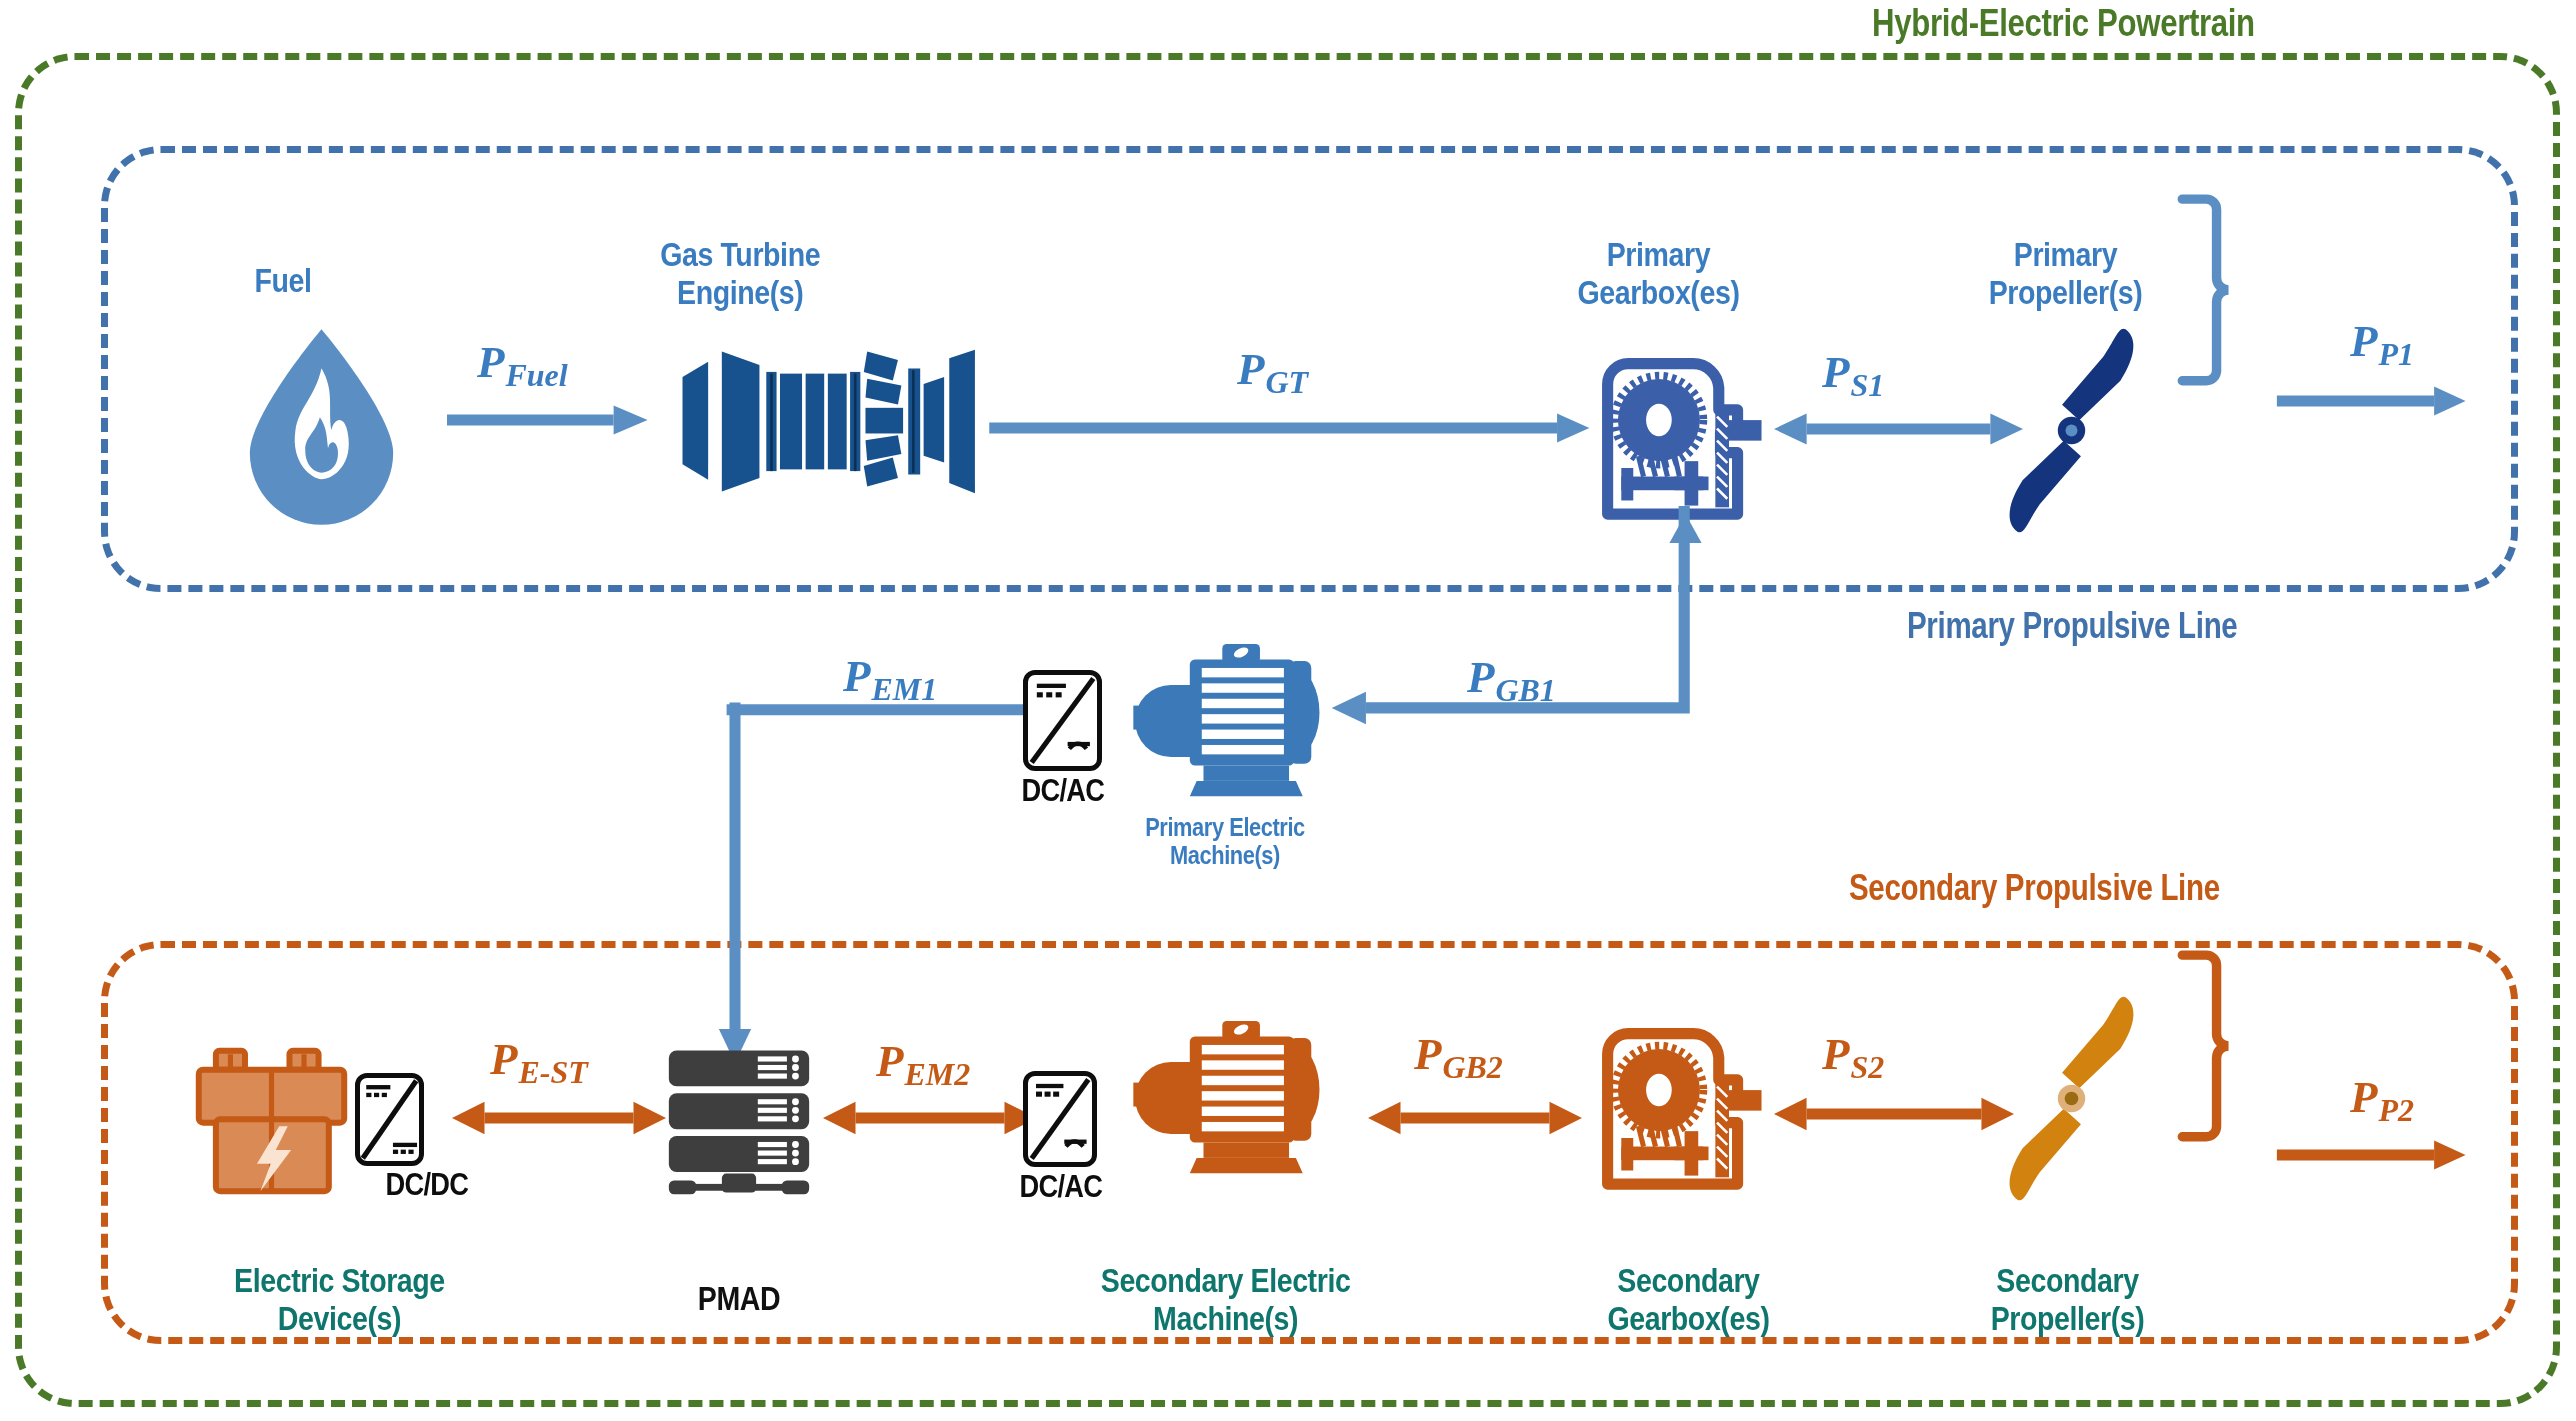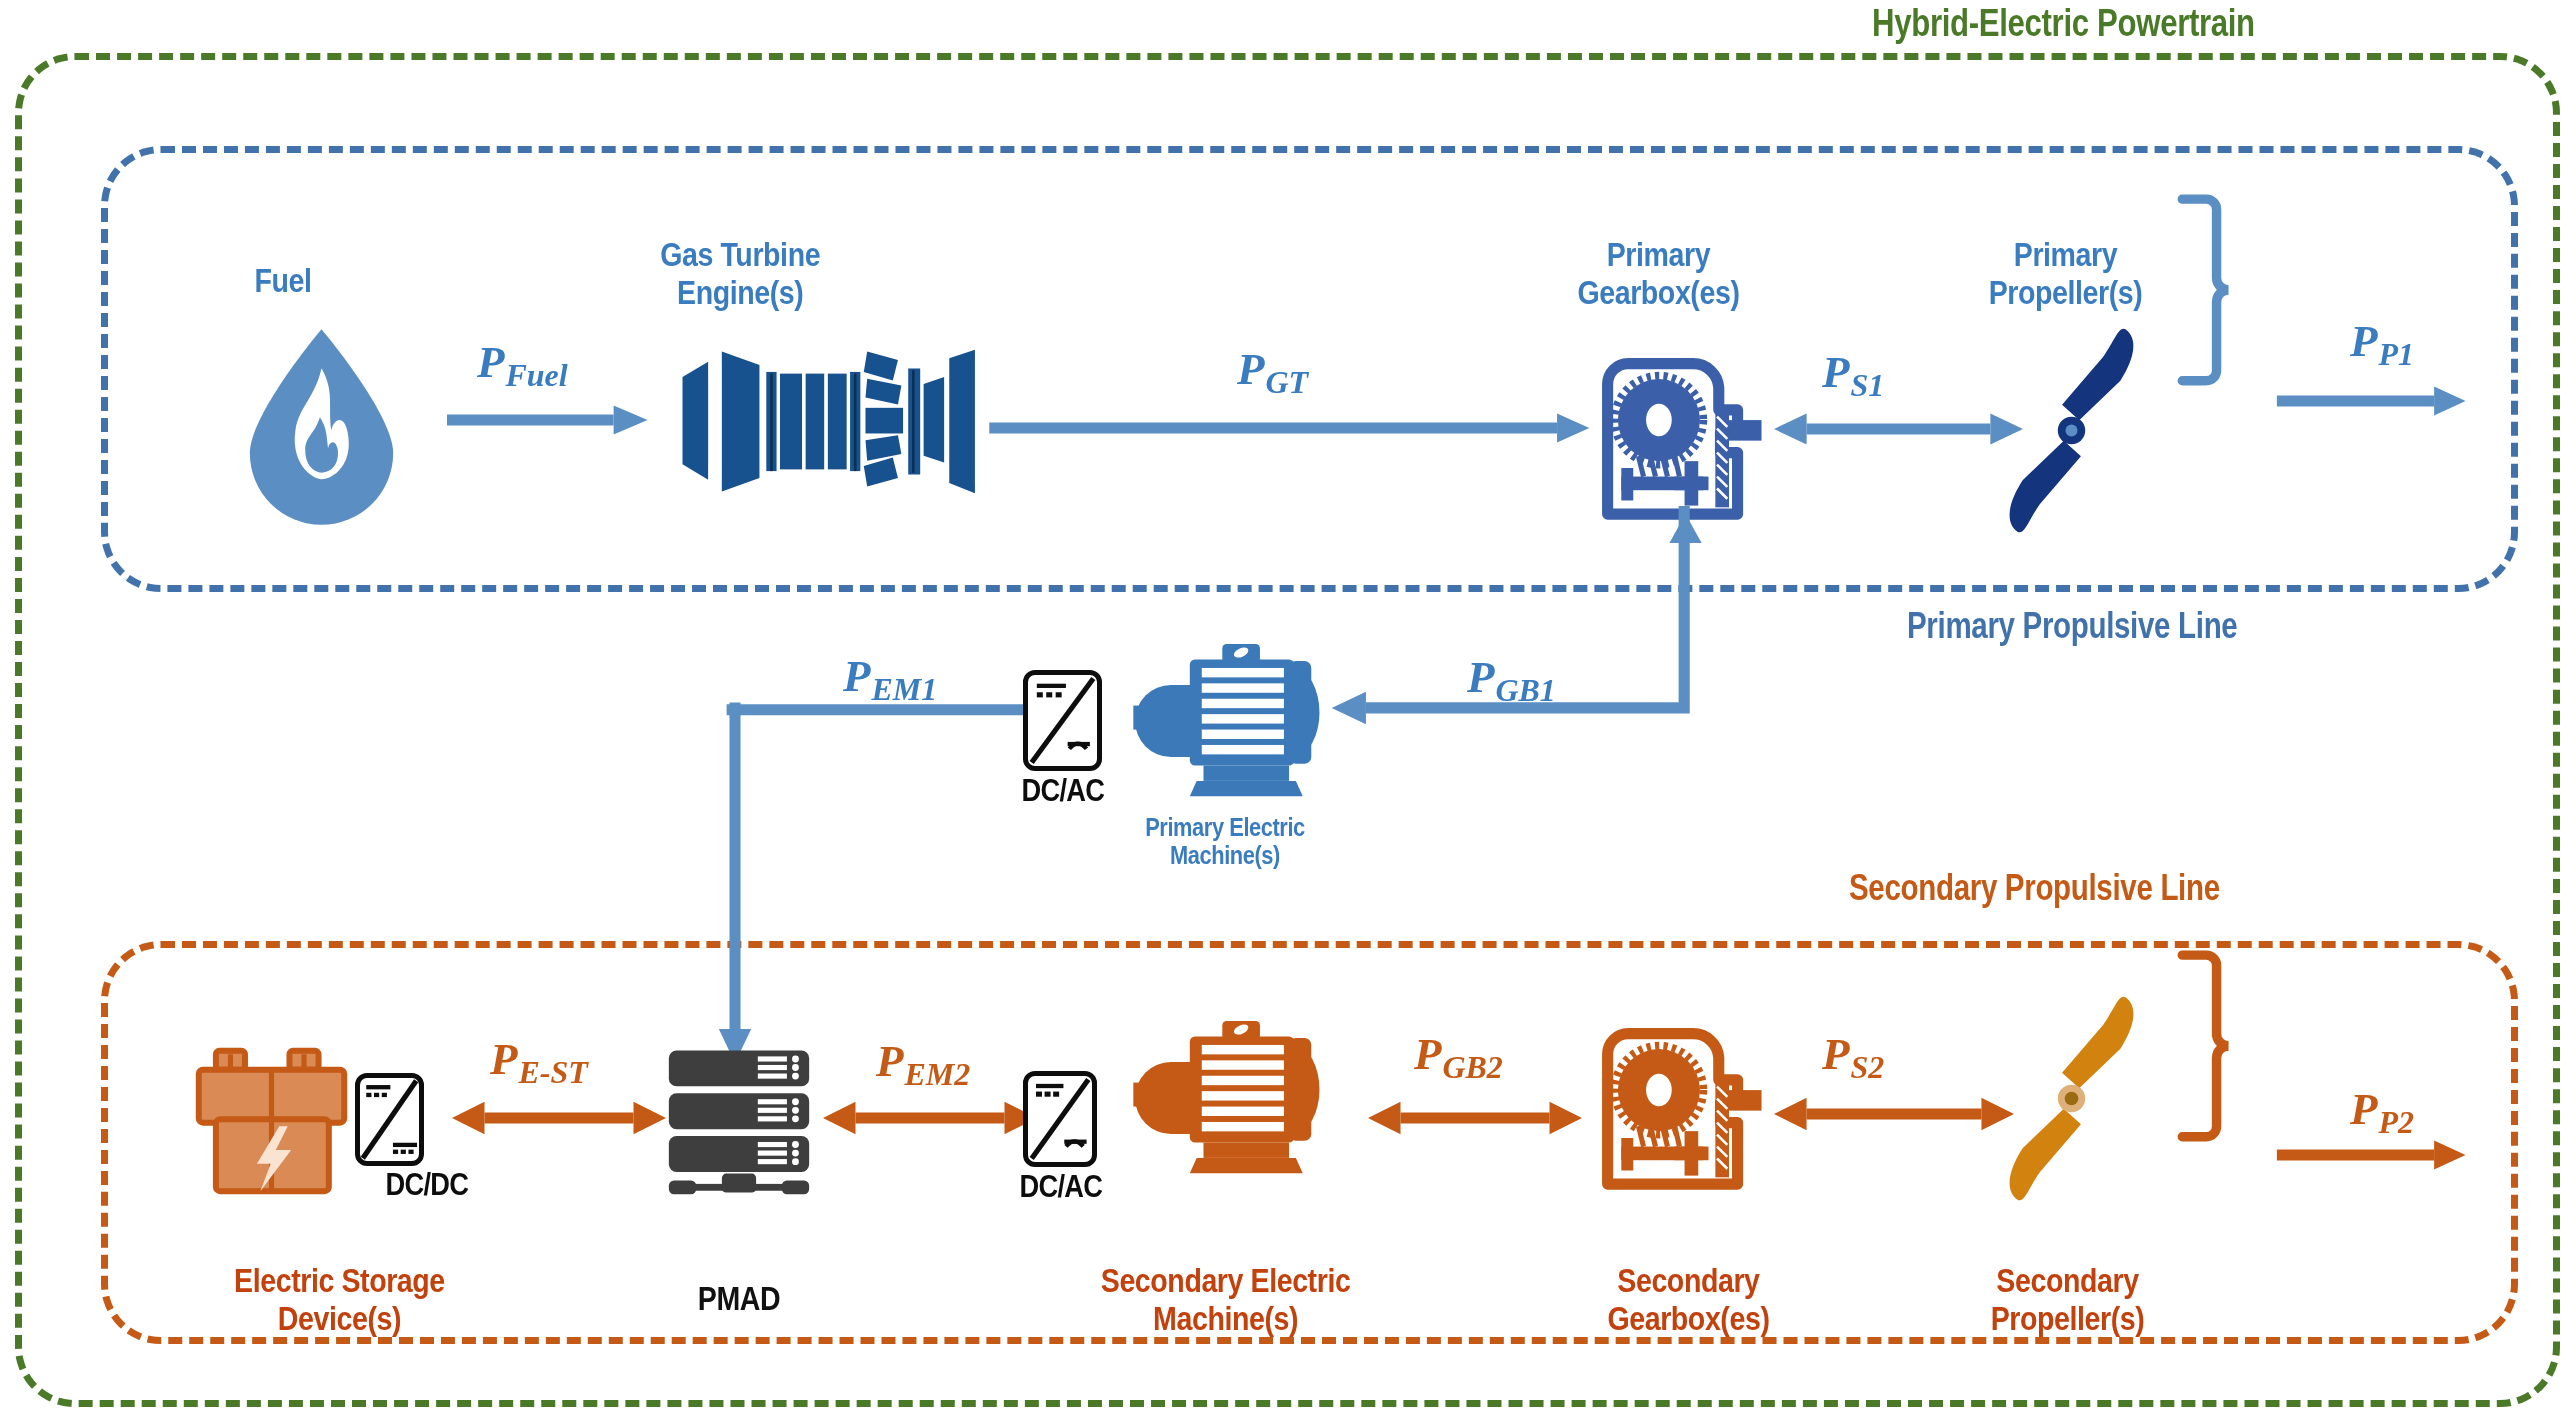--- a/index.html
+++ b/index.html
@@ -19,21 +19,21 @@
        transform:scaleX(0.82);transform-origin:left center;}
   #title-main{left:1872px;top:1.7px;font-size:38px;color:#4a7a28;}
   #title-primary-line{left:1907px;top:605px;font-size:36px;color:#4272ab;}
   #title-secondary-line{left:1849px;top:867px;font-size:36px;color:#c45a15;}
 
   
   .clabel{position:absolute;text-align:center;font-weight:bold;line-height:1.10;
           white-space:pre-line;letter-spacing:-0.5px;}
   .clabel > span{display:inline-block;transform:scaleX(0.84);}
   .blue-lbl{color:#3a7cc0;}
-  .or-lbl{color:#c2410c;}
+  .or-lbl{color:#0f766e;}
   .blk-lbl{color:#111111;}
 
   
   .psym{position:absolute;white-space:nowrap;font-family:"Liberation Serif", serif;
         font-style:italic;font-weight:bold;}
   .psym .b{font-size:45px;}
   .psym .s{font-size:32px;position:relative;top:9.4px;left:0.9px;}
   .p-blue{color:#3a7cc0;}
   .p-or{color:#c45a15;}
 
@@ -480,21 +480,21 @@
 
   <div class="clabel or-lbl" style="left:1904px;top:1225px;width:326px;font-size:34px;">
     <span>Secondary
 Propeller(s)</span>
   </div>
 
   <svg class="noevt" style="position:absolute;left:2172px;top:950px;" width="60" height="197" viewBox="0 0 70 230">
     <path d="M12 6 L40 6 A12 12 0 0 1 52 18 L52 98 A14 14 0 0 0 66 112
              A14 14 0 0 0 52 126 L52 206 A12 12 0 0 1 40 218 L12 218" fill="none" stroke="#c45a15" stroke-width="11" stroke-linecap="round"></path>
   </svg>
-  <div class="psym p-or" style="left:2350px;top:1071px;margin-top:12px;">
+  <div class="psym p-or" style="left:2350px;top:1071px;">
     <span class="b">P</span><span class="s">P2</span>
   </div>
   <svg class="noevt" style="position:absolute;left:2276px;top:1138px;" width="193" height="34" viewBox="0 0 225 40">
     <line x1="0" y1="20" x2="185" y2="20" stroke="#c45a15" stroke-width="13"></line>
     <polygon points="185,3 222,20 185,37" fill="#c45a15"></polygon>
   </svg>
 
 </div>
 
 

